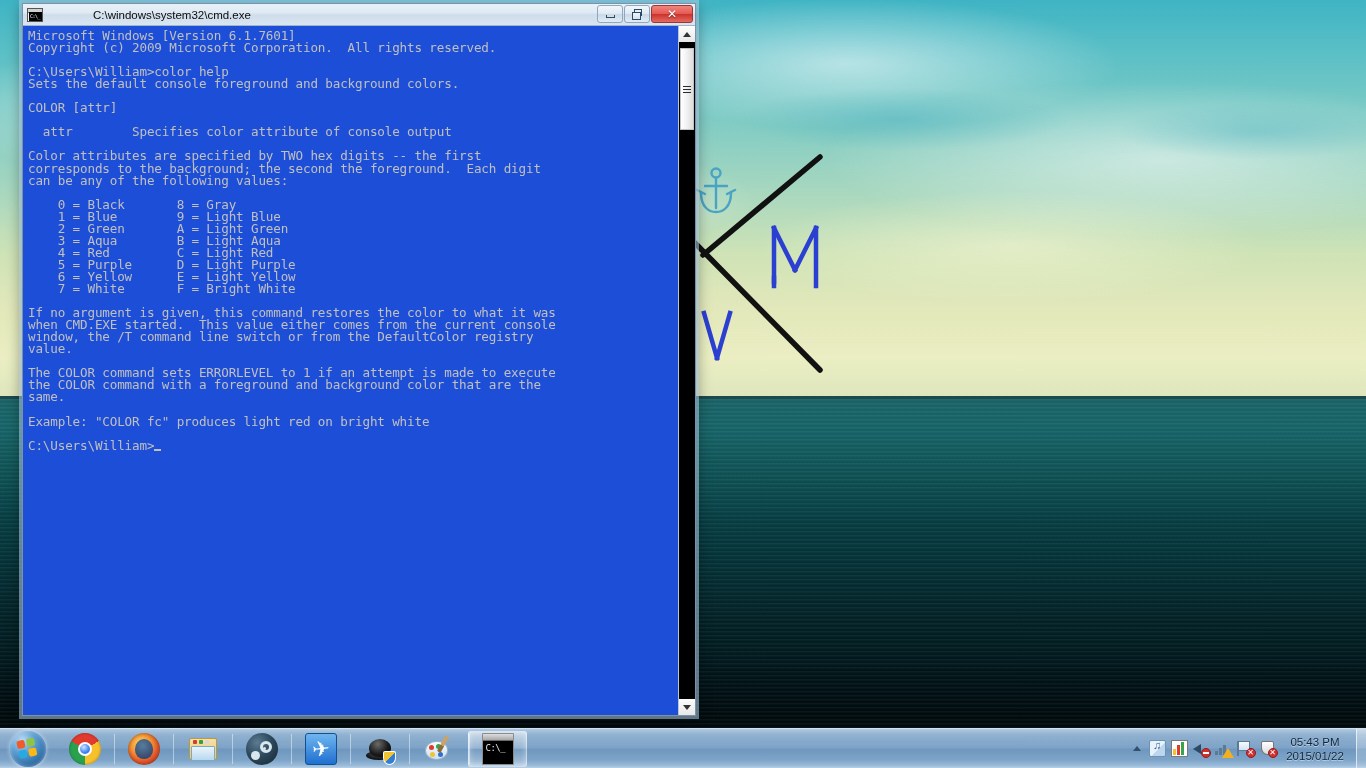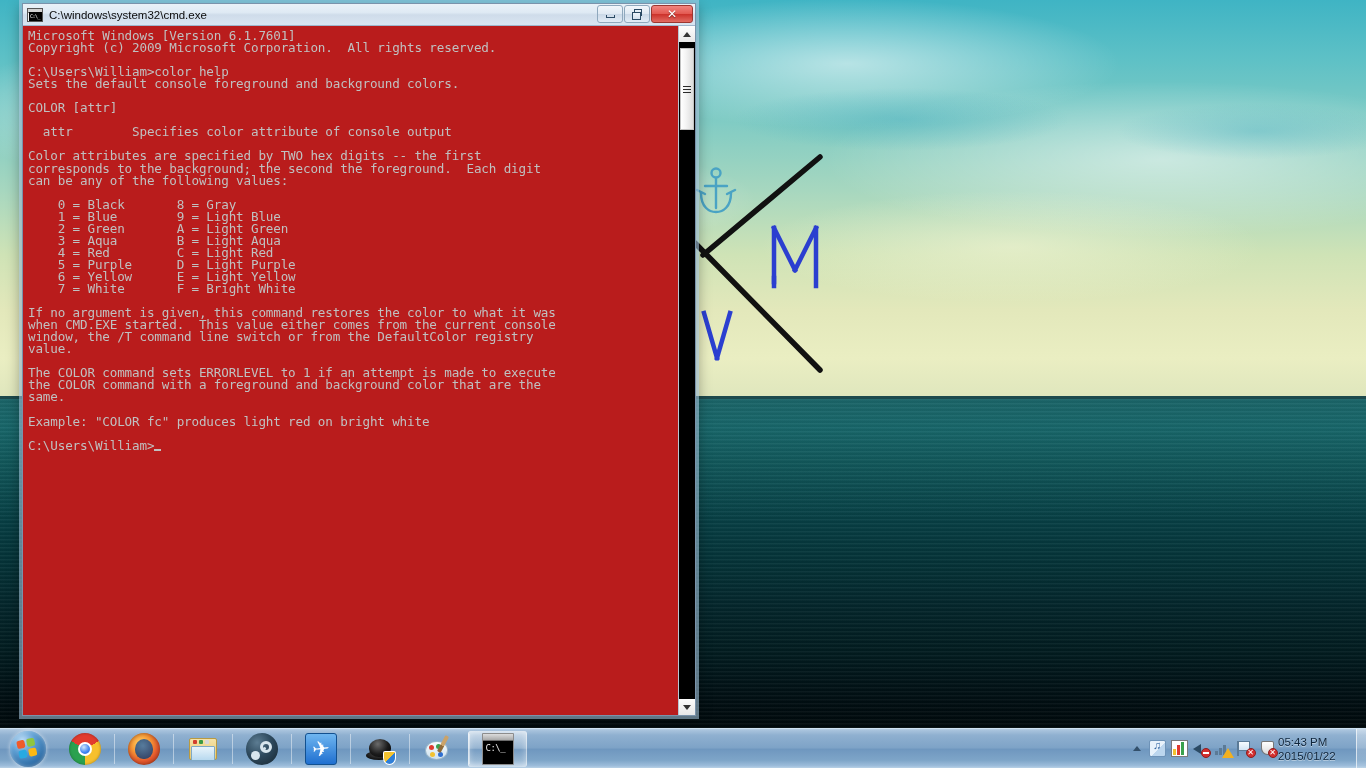--- a/index.html
+++ b/index.html
@@ -119,20 +119,21 @@
   }
   #cmd-titlebar {
     position: relative;
     height: 22px;
     background: linear-gradient(to bottom, #e9f1f8 0%, #dfeaf4 40%, #cfdcea 52%, #d9e5f1 100%);
     border-bottom: 1px solid #9fb6cc;
     display: flex;
     align-items: center;
     padding-left: 4px;
     box-sizing: border-box;
+    gap: 44px;
   }
   #cmd-icon {
     width: 16px; height: 14px;
     background: #f3f3f3;
     border: 1px solid #555;
     position: relative;
     flex: 0 0 auto;
     margin-right: 6px;
     box-sizing: border-box;
   }
@@ -230,21 +231,21 @@
   
   #cmd-client {
     position: absolute;
     left: 0; top: 22px;
     right: 0; bottom: 0;
     background: #000;
     display: flex;
   }
   #cmd-console {
     flex: 1 1 auto;
-    background: #b91c1c;
+    background: #1d4ed8;
     color: #c0c0c0;
     font-family: "DejaVu Sans Mono", "Liberation Mono", monospace;
     font-size: 12.6px;
     line-height: 12.05px;
     letter-spacing: -0.15px;
     white-space: pre;
     padding: 4px 0 0 5px;
     overflow: hidden;
     box-sizing: border-box;
   }
@@ -663,20 +664,21 @@
     background: #d32f2f; border: 1px solid #8c1f1f;
     box-sizing: border-box;
     color: #fff; font-size: 8px; line-height: 8px; text-align: center;
   }
 
   #clock {
     width: 74px;
     height: 24px;
     display: flex;
     flex-direction: column;
+    align-items: center;
     justify-content: center;
     color: #10263c;
     font-size: 11.5px;
     line-height: 14px;
     text-shadow: 0 1px 0 rgba(255,255,255,0.45);
   }
   #show-desktop {
     width: 10px;
     height: 40px;
     background: linear-gradient(to bottom, rgba(255,255,255,0.35), rgba(255,255,255,0.08));

